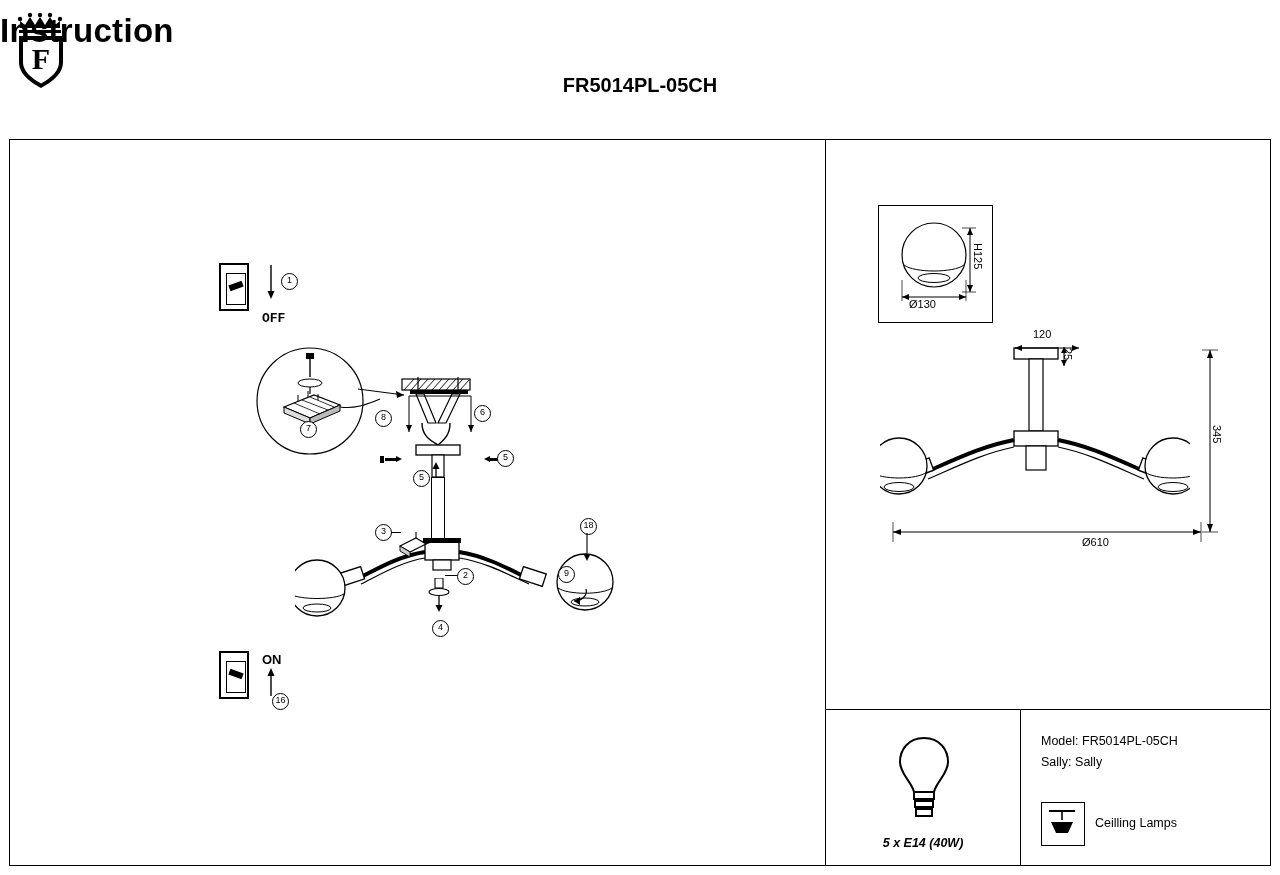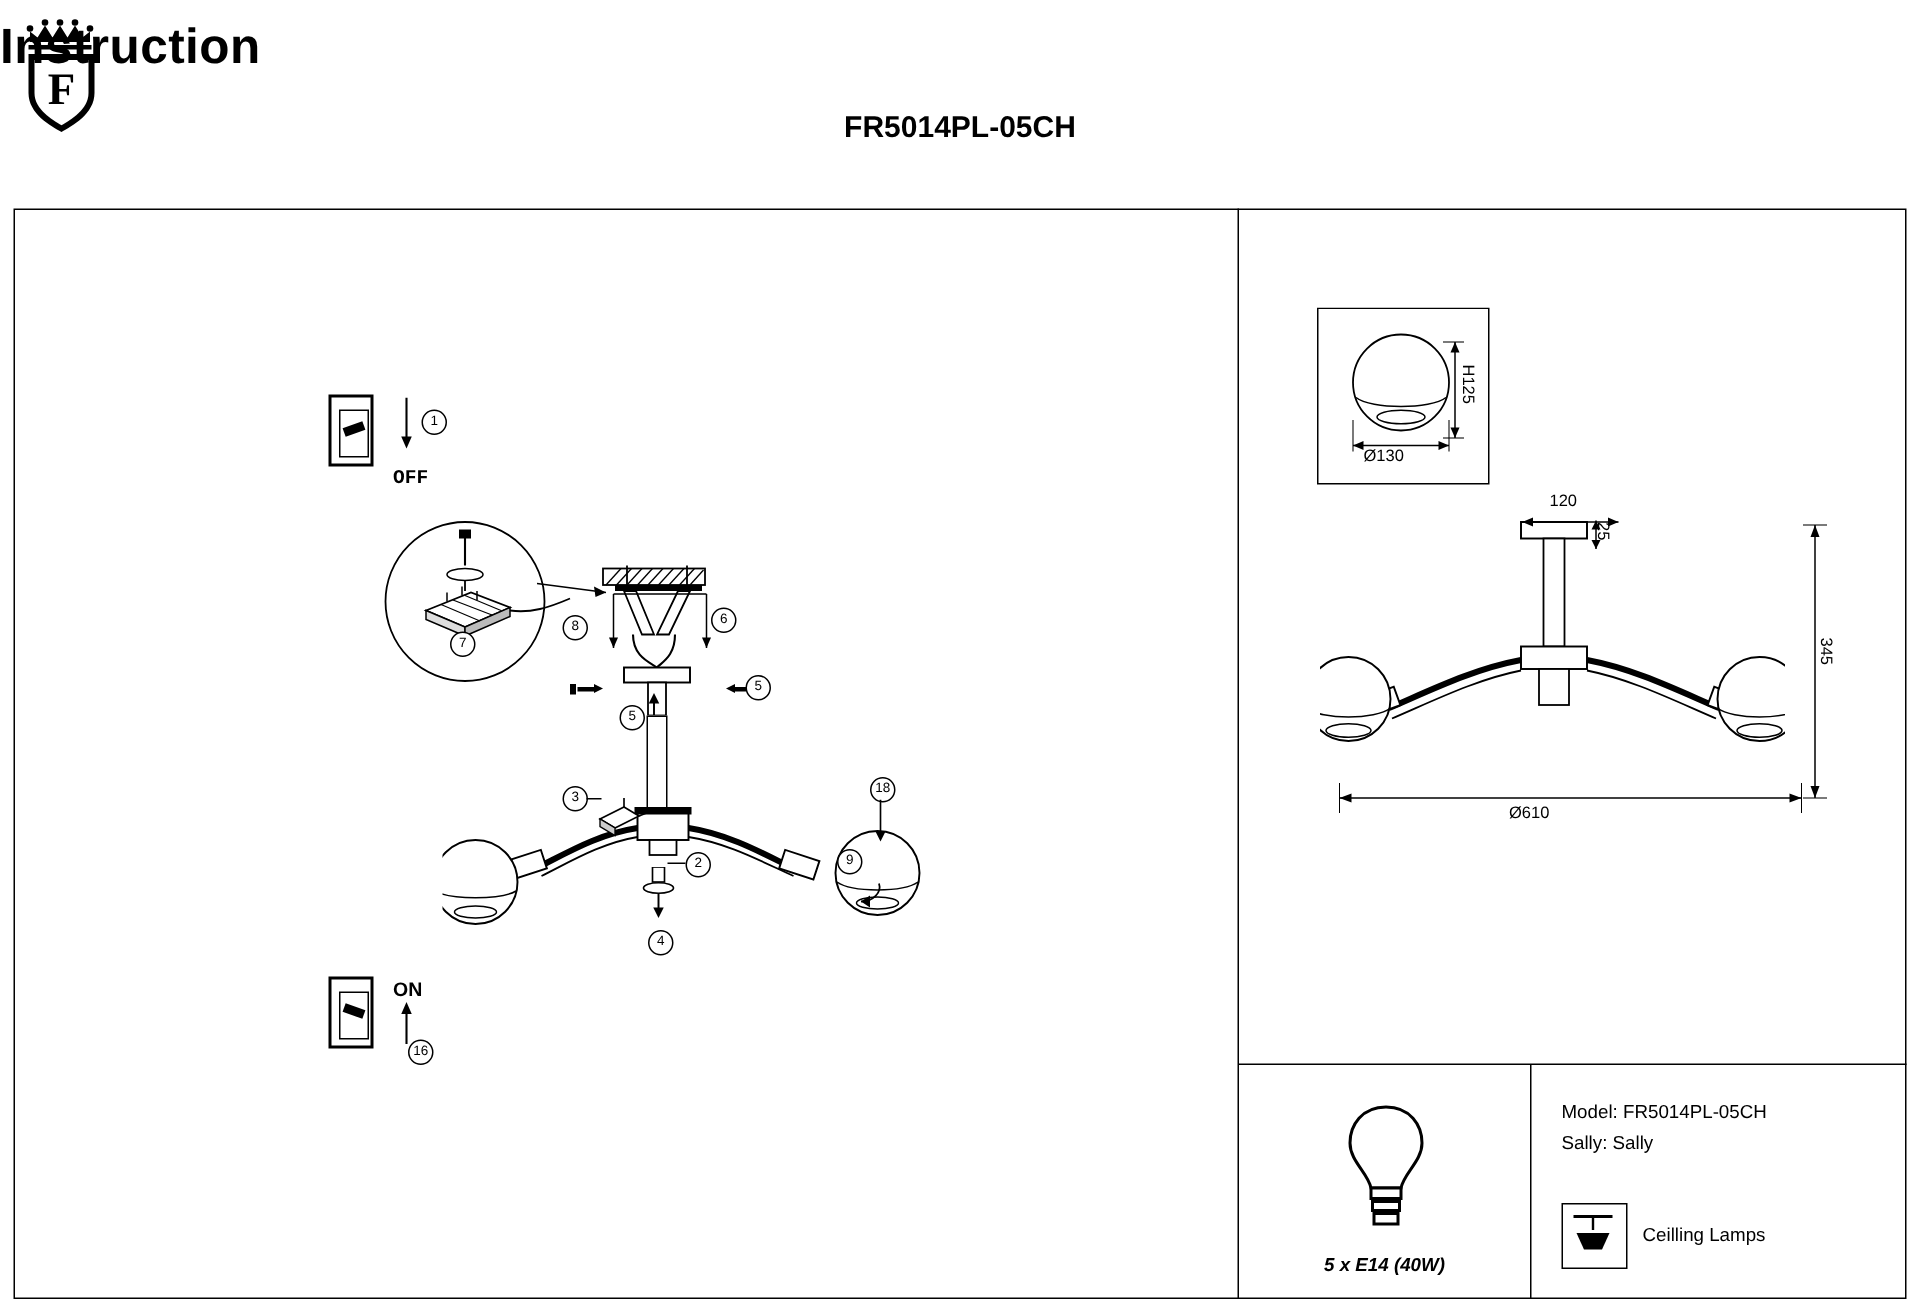--- a/index.html
+++ b/index.html
@@ -492,21 +492,21 @@
 
 <div style="position:absolute;left:888px;top:520px;">
   <svg width="318" height="24" viewBox="0 0 318 24">
     <line x1="5" y1="12" x2="313" y2="12" stroke="#000" stroke-width="1"></line>
     <path d="M5 12 L13 9 L13 15 Z" fill="#000"></path>
     <path d="M313 12 L305 9 L305 15 Z" fill="#000"></path>
     <line x1="5" y1="2" x2="5" y2="22" stroke="#000" stroke-width="0.7"></line>
     <line x1="313" y1="2" x2="313" y2="22" stroke="#000" stroke-width="0.7"></line>
   </svg>
 </div>
-<div class="lbl" style="left:1006px; top:536px;">Ø610</div>
+<div class="lbl" style="left:1082px; top:536px;">Ø610</div>
 
 <div class="bulb-cell">
   <div style="position:absolute;left:72px;top:24px;">
     <svg width="52" height="90" viewBox="0 0 52 90">
       <path d="M26 4 C10 4 2 16 2 28 C2 40 14 48 16 58 L36 58 C38 48 50 40 50 28 C50 16 42 4 26 4 Z" fill="#fff" stroke="#000" stroke-width="2"></path>
       <rect x="16" y="58" width="20" height="7" fill="#fff" stroke="#000" stroke-width="2"></rect>
       <rect x="17" y="67" width="18" height="6" fill="#fff" stroke="#000" stroke-width="2"></rect>
       <rect x="18" y="75" width="16" height="7" fill="#fff" stroke="#000" stroke-width="2"></rect>
     </svg>
   </div>

